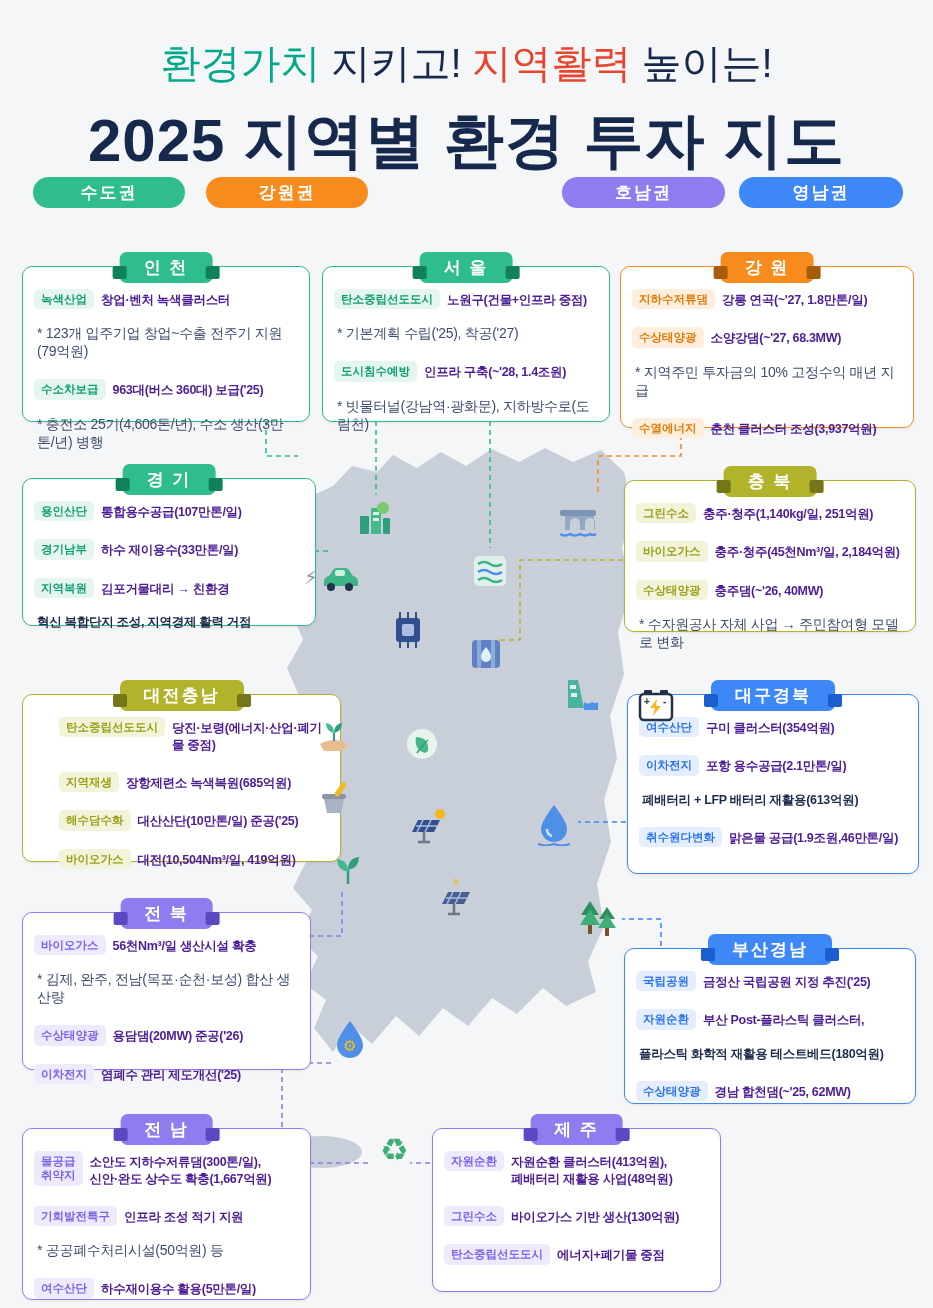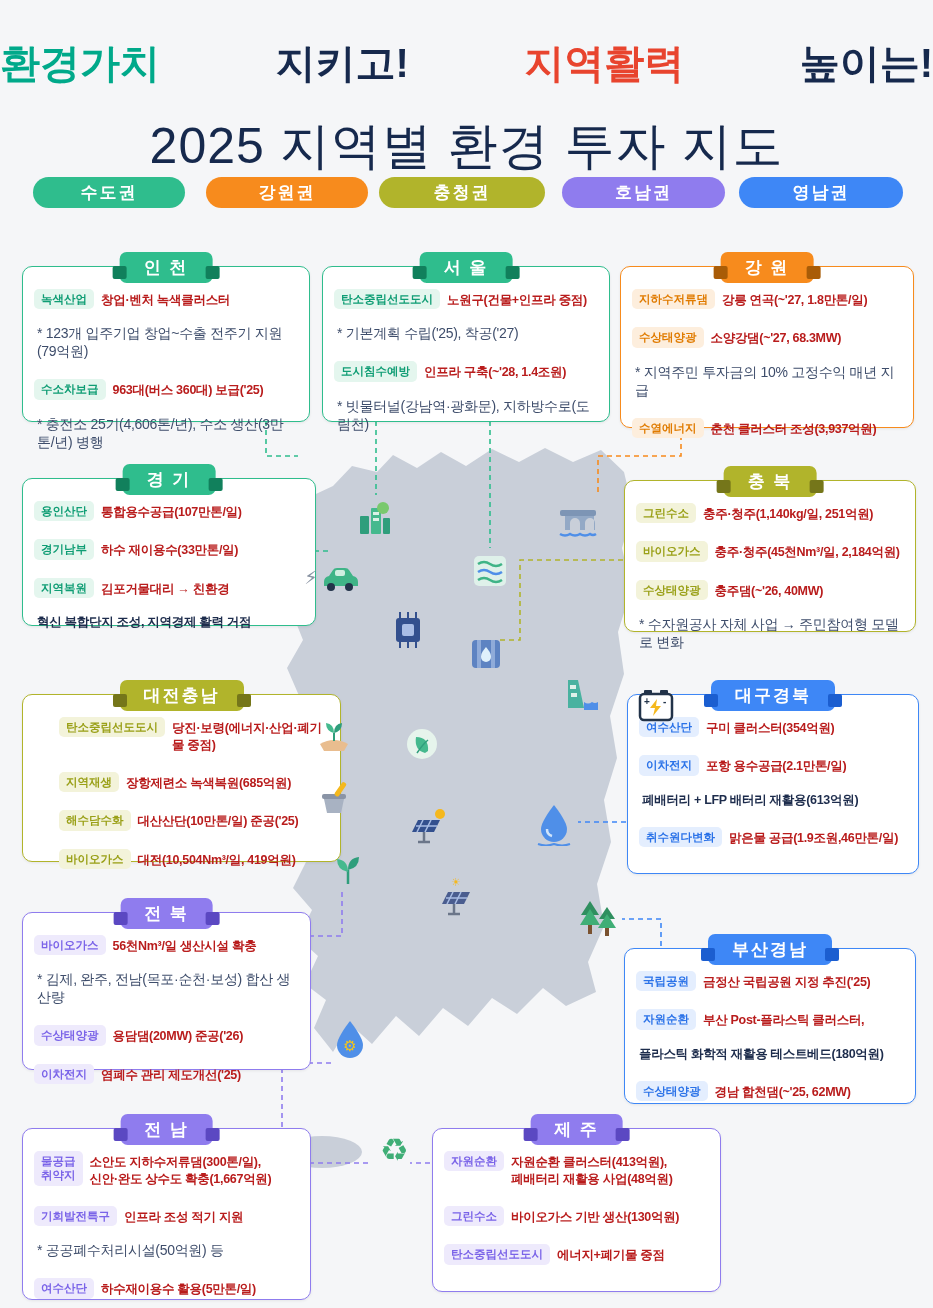--- a/index.html
+++ b/index.html
@@ -3,44 +3,44 @@
 <meta charset="utf-8">
 <style>
   html,body{margin:0;padding:0;}
   body{
     width:933px;height:1308px;position:relative;overflow:hidden;
     background:#f5f6f8;color:#16294d;
     font-family:"Liberation Sans","DejaVu Sans",sans-serif;
   }
   
   .title{position:absolute;top:36px;left:0;width:100%;text-align:center;z-index:2;}
-  .t1{display:flex;justify-content:space-between;gap:10px;font-size:40px;font-weight:700;color:#16294d;}
+  .t1{display:flex;justify-content:center;gap:10px;font-size:40px;font-weight:400;color:#16294d;}
   .t1 .accent{color:var(--c);}
-  .t2{margin-top:22px;font-size:50px;font-weight:400;letter-spacing:1px;color:#16294d;}
+  .t2{margin-top:10px;font-size:60px;font-weight:700;letter-spacing:1px;color:#16294d;}
   
   .legend{position:absolute;top:177px;left:0;width:100%;height:32px;z-index:2;}
   .pill{position:absolute;height:31px;border-radius:16px;background:var(--c);color:#fff;
     font-weight:700;font-size:17px;display:flex;align-items:center;justify-content:center;letter-spacing:2px;}
   
   .map-layer{position:absolute;left:0;top:0;z-index:0;}
   
   .box{position:absolute;background:#fff;border:1.8px solid var(--c);border-radius:10px;z-index:2;
     box-shadow:0 1px 3px rgba(0,0,0,.07);}
   .tab{position:absolute;top:-15px;left:50%;transform:translateX(-50%);z-index:2;
     background:var(--c);color:#fff;font-weight:800;font-size:17px;padding:4px 24px;border-radius:7px;
     white-space:nowrap;letter-spacing:2px;}
   .tab::before,.tab::after{content:"";position:absolute;bottom:4px;width:14px;height:13px;
     background:var(--d);z-index:-1;border-radius:2px;}
   .tab::before{left:-7px;}
   .tab::after{right:-7px;}
   .rows{padding:22px 11px 10px;display:flex;flex-direction:column;gap:18px;}
   .row{display:flex;align-items:flex-start;gap:7px;}
   .tag{flex:0 0 auto;background:var(--t);color:var(--tc);font-weight:700;font-size:11.5px;
     line-height:1.25;padding:3px 7px;border-radius:5px;white-space:pre-line;text-align:center;}
-  .txt{font-size:12.5px;font-weight:600;color:#b91c1c;padding-top:3px;white-space:pre-line;
+  .txt{font-size:12.5px;font-weight:600;color:#4c1d95;padding-top:3px;white-space:pre-line;
     line-height:1.35;letter-spacing:-.3px;}
   .note{font-size:14px;font-weight:500;color:#3e4d6b;margin-top:-2px;padding-left:3px;letter-spacing:-.3px;}
   .cont{font-size:12.5px;font-weight:600;color:#1d2c4c;padding-left:3px;margin-top:-2px;letter-spacing:-.3px;}
   
   .micon{position:absolute;width:44px;height:44px;z-index:3;display:flex;align-items:center;justify-content:center;}
   .micon svg{width:100%;height:100%;}
   .glyph{font-family:"DejaVu Sans",sans-serif;line-height:1;}
 </style>
 </head>
 <body>
@@ -71,21 +71,20 @@
     <span>지키고!</span>
     <span class="accent" style="--c: #e8442e;">지역활력</span>
     <span>높이는!</span>
   </div>
   <div class="t2">2025 지역별 환경 투자 지도</div>
 </header>
 
 <nav class="legend">
   <div class="pill" style="left: 33px; width: 152px; --c: #2fbd8d;">수도권</div>
   <div class="pill" style="left: 206px; width: 162px; --c: #f78b1d;">강원권</div>
-  <div class="pill" style="left: 379px; width: 166px; --c: #b1b42b;">충청권</div>
   <div class="pill" style="left: 562px; width: 163px; --c: #8f7cee;">호남권</div>
   <div class="pill" style="left: 739px; width: 164px; --c: #3e87f6;">영남권</div>
 </nav>
 
 <section class="box" style="left: 22px; top: 266px; width: 286px; height: 154px; --c: #2fbd8d; --d: #11805c; --t: #e4f6ee; --tc: #0f9d74;">
   <div class="tab">인 천</div>
   <div class="rows">
     <div class="row">
       <span class="tag">녹색산업</span>
       <span class="txt">창업·벤처 녹색클러스터</span>

